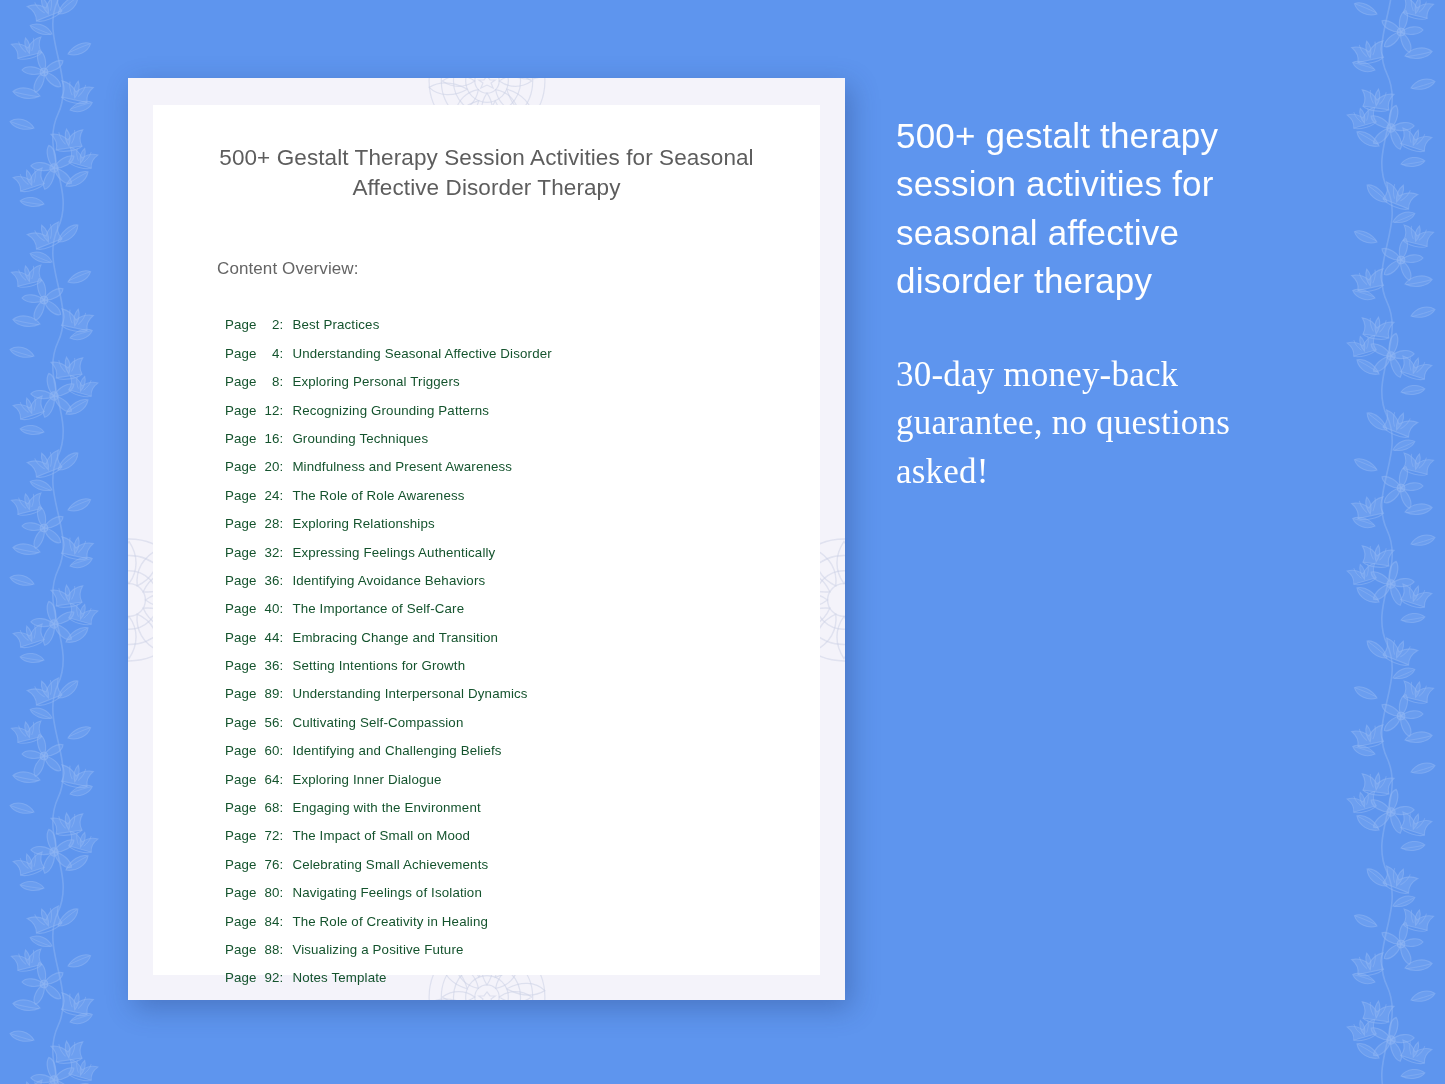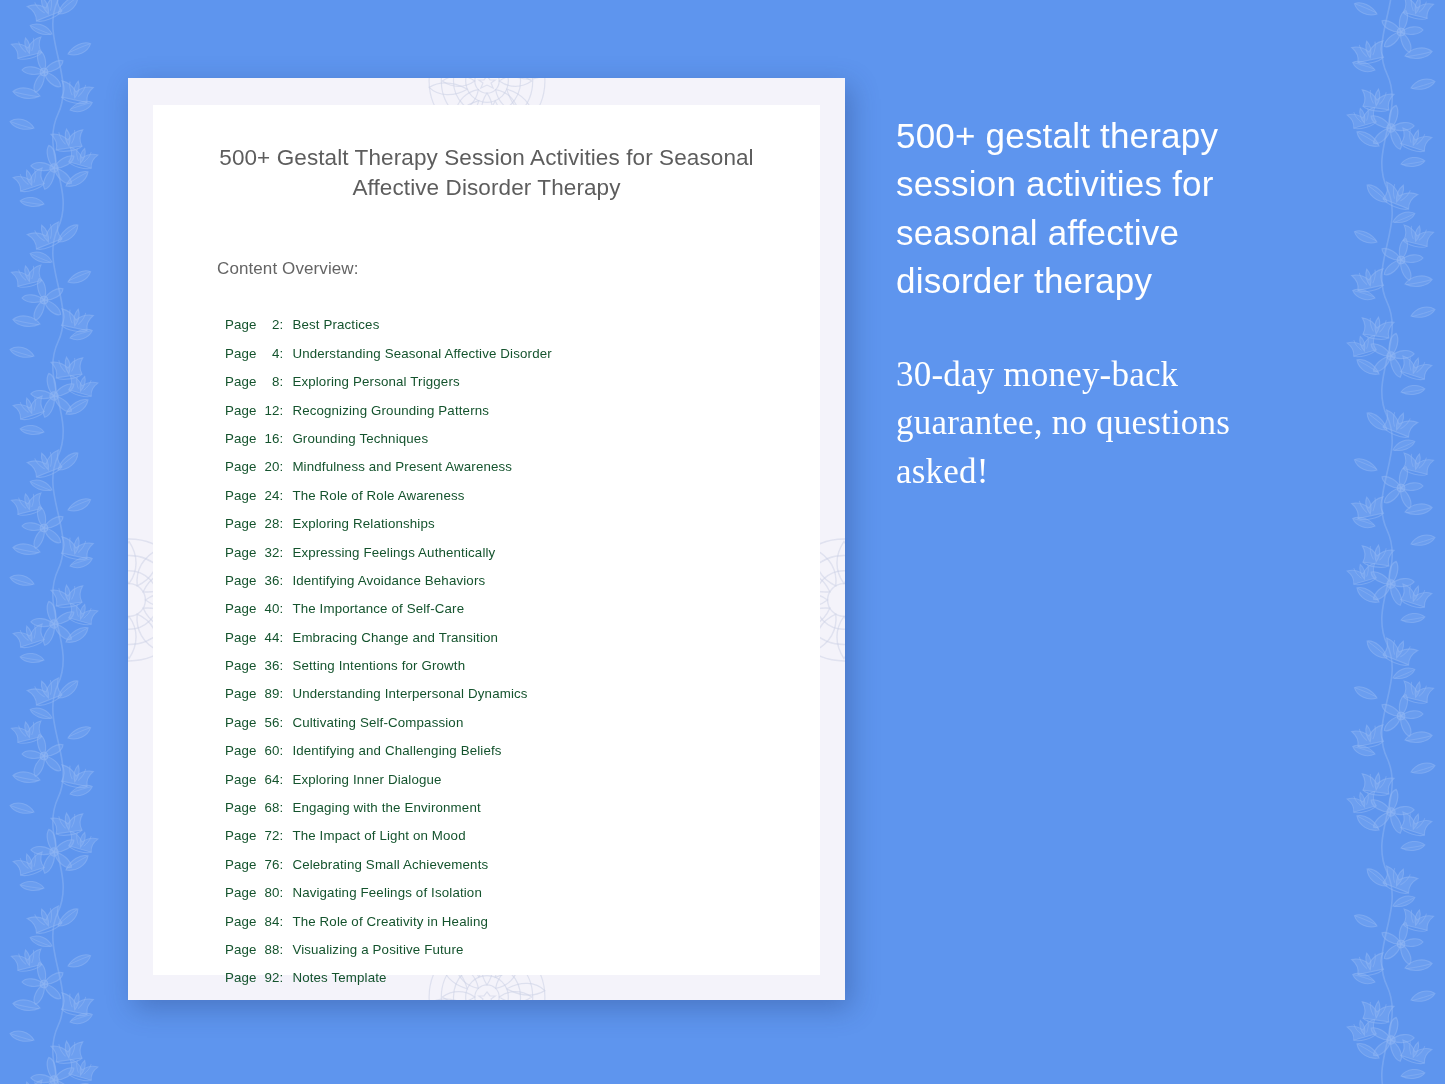--- a/index.html
+++ b/index.html
@@ -308,21 +308,21 @@
         <li class="toc-item"><span class="toc-page-label">Page</span>&nbsp;<span class="toc-page-num">32</span><span class="toc-colon">:</span><span class="toc-title">Expressing Feelings Authentically</span></li>
         <li class="toc-item"><span class="toc-page-label">Page</span>&nbsp;<span class="toc-page-num">36</span><span class="toc-colon">:</span><span class="toc-title">Identifying Avoidance Behaviors</span></li>
         <li class="toc-item"><span class="toc-page-label">Page</span>&nbsp;<span class="toc-page-num">40</span><span class="toc-colon">:</span><span class="toc-title">The Importance of Self-Care</span></li>
         <li class="toc-item"><span class="toc-page-label">Page</span>&nbsp;<span class="toc-page-num">44</span><span class="toc-colon">:</span><span class="toc-title">Embracing Change and Transition</span></li>
         <li class="toc-item"><span class="toc-page-label">Page</span>&nbsp;<span class="toc-page-num">36</span><span class="toc-colon">:</span><span class="toc-title">Setting Intentions for Growth</span></li>
         <li class="toc-item"><span class="toc-page-label">Page</span>&nbsp;<span class="toc-page-num">89</span><span class="toc-colon">:</span><span class="toc-title">Understanding Interpersonal Dynamics</span></li>
         <li class="toc-item"><span class="toc-page-label">Page</span>&nbsp;<span class="toc-page-num">56</span><span class="toc-colon">:</span><span class="toc-title">Cultivating Self-Compassion</span></li>
         <li class="toc-item"><span class="toc-page-label">Page</span>&nbsp;<span class="toc-page-num">60</span><span class="toc-colon">:</span><span class="toc-title">Identifying and Challenging Beliefs</span></li>
         <li class="toc-item"><span class="toc-page-label">Page</span>&nbsp;<span class="toc-page-num">64</span><span class="toc-colon">:</span><span class="toc-title">Exploring Inner Dialogue</span></li>
         <li class="toc-item"><span class="toc-page-label">Page</span>&nbsp;<span class="toc-page-num">68</span><span class="toc-colon">:</span><span class="toc-title">Engaging with the Environment</span></li>
-        <li class="toc-item"><span class="toc-page-label">Page</span>&nbsp;<span class="toc-page-num">72</span><span class="toc-colon">:</span><span class="toc-title">The Impact of Light on Mood</span></li>
+        <li class="toc-item"><span class="toc-page-label">Page</span>&nbsp;<span class="toc-page-num">72</span><span class="toc-colon">:</span><span class="toc-title">The Impact of Small on Mood</span></li>
         <li class="toc-item"><span class="toc-page-label">Page</span>&nbsp;<span class="toc-page-num">76</span><span class="toc-colon">:</span><span class="toc-title">Celebrating Small Achievements</span></li>
         <li class="toc-item"><span class="toc-page-label">Page</span>&nbsp;<span class="toc-page-num">80</span><span class="toc-colon">:</span><span class="toc-title">Navigating Feelings of Isolation</span></li>
         <li class="toc-item"><span class="toc-page-label">Page</span>&nbsp;<span class="toc-page-num">84</span><span class="toc-colon">:</span><span class="toc-title">The Role of Creativity in Healing</span></li>
         <li class="toc-item"><span class="toc-page-label">Page</span>&nbsp;<span class="toc-page-num">88</span><span class="toc-colon">:</span><span class="toc-title">Visualizing a Positive Future</span></li>
         <li class="toc-item"><span class="toc-page-label">Page</span>&nbsp;<span class="toc-page-num">92</span><span class="toc-colon">:</span><span class="toc-title">Notes Template</span></li>
       </ul>
   </div>
 </div>
 
 <div class="promo">

